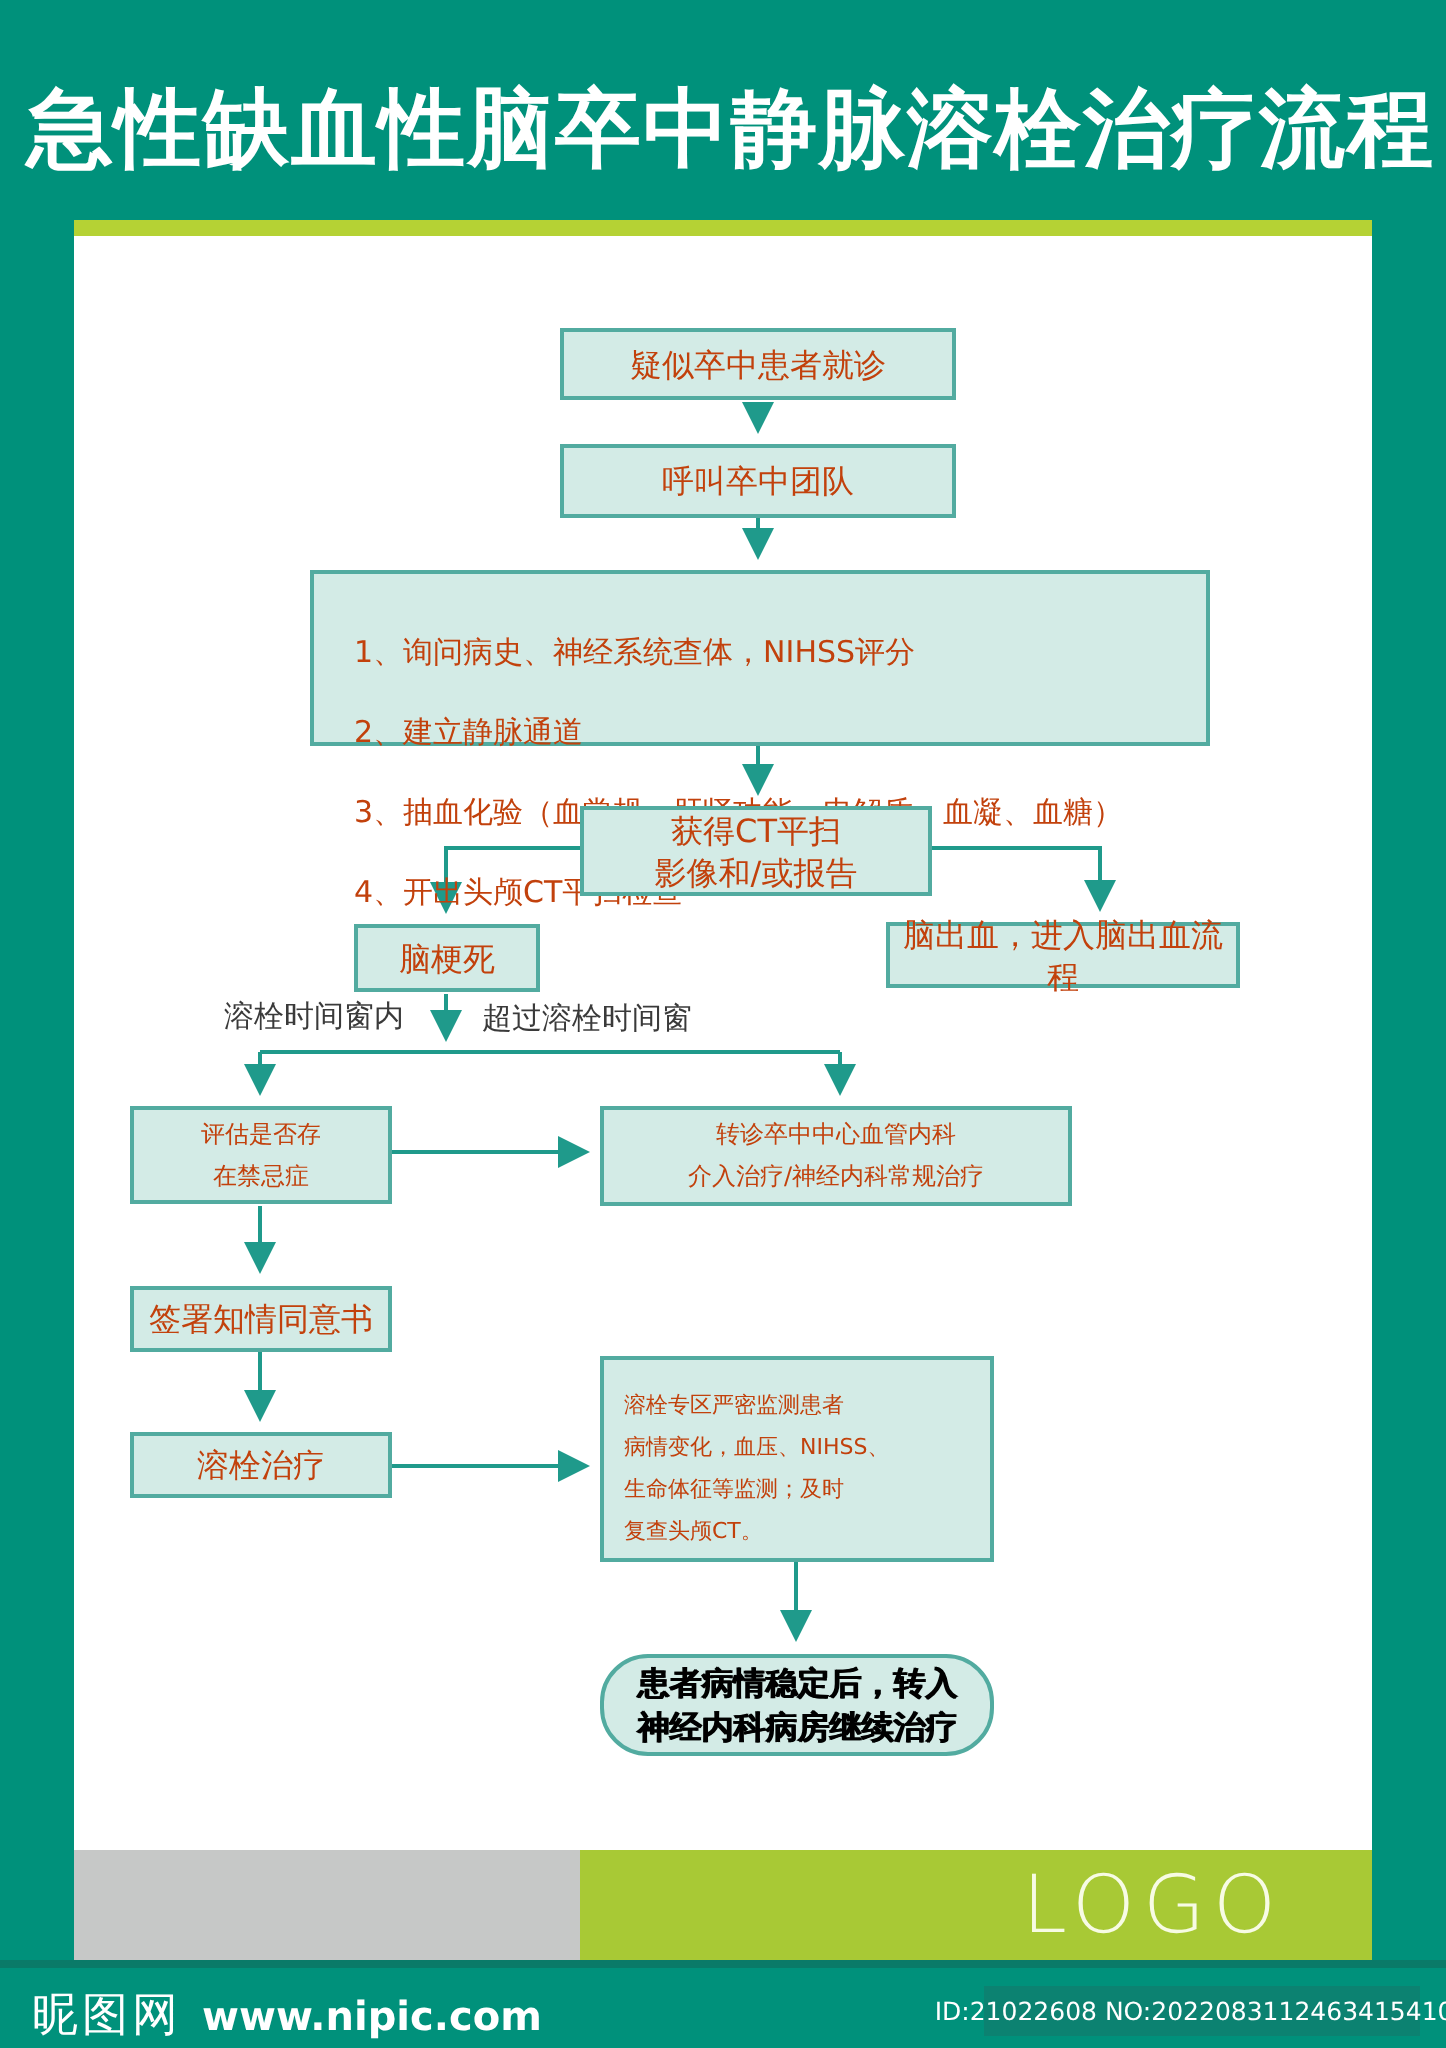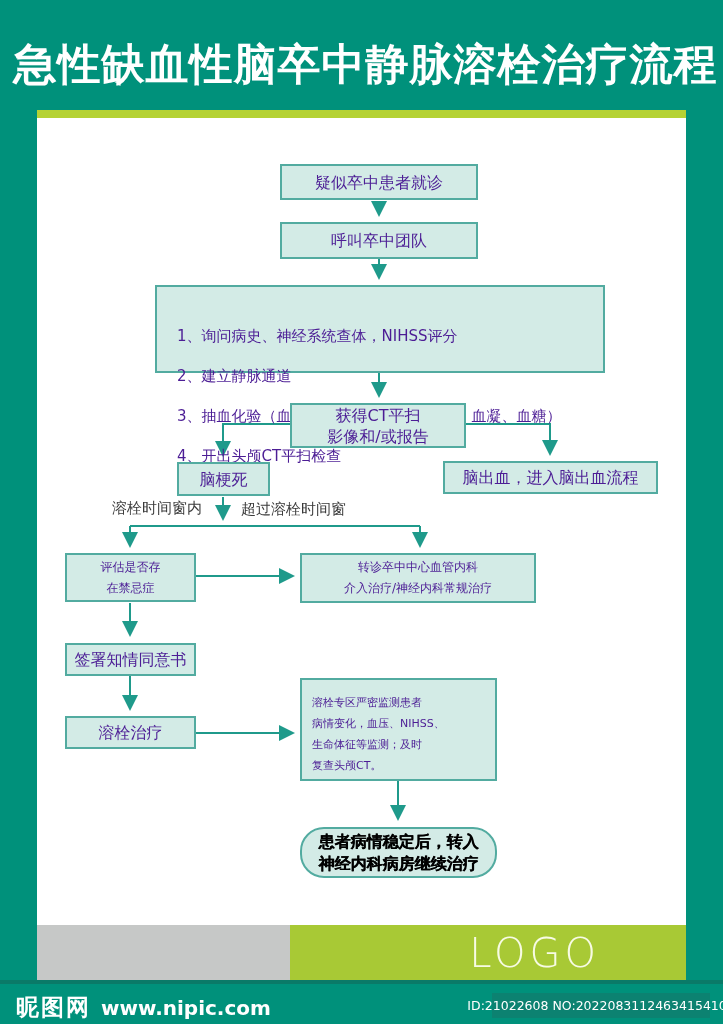--- a/index.html
+++ b/index.html
@@ -2,40 +2,40 @@
 <html><head>
 <meta charset="utf-8">
 <style>
   html,body{margin:0;padding:0;}
   body{font-family:"DejaVu Sans","Liberation Sans",sans-serif;}
   .page{position:relative;width:723px;height:1024px;background:#00917b;overflow:hidden;}
   .poster-title{position:absolute;left:4px;top:36px;width:723px;text-align:center;
     color:#ffffff;font-size:43px;font-weight:900;letter-spacing:1px;}
   .accent-bar-top{position:absolute;left:37px;top:110px;width:649px;height:8px;background:#b5d234;}
   .panel{position:absolute;left:37px;top:118px;width:649px;height:807px;background:#ffffff;}
-  .box{position:absolute;background:#d3ebe6;border:2px solid #52aba0;color:#4c1d95;
+  .box{position:absolute;background:#d3ebe6;border:2px solid #52aba0;color:#c2410c;
     display:flex;align-items:center;justify-content:center;text-align:center;
     font-size:16px;line-height:21px;white-space:pre-line;box-sizing:border-box;}
   .box.list{align-items:flex-start;justify-content:flex-start;text-align:left;
-    padding:19px 10px 0 20px;font-size:15px;line-height:20px;display:block;}
+    padding:9px 10px 0 20px;font-size:15px;line-height:20px;display:block;}
   .box.small-multiline{font-size:12px;}
   .box.monitor{align-items:flex-start;justify-content:flex-start;text-align:left;
     padding:12px 8px 0 10px;font-size:11px;line-height:21px;display:block;}
   .box.final{color:#000000;font-weight:bold;font-size:16px;line-height:22px;
     text-shadow:0.6px 0 0 #000;}
   .flow-label{position:absolute;color:#3a3a3a;font-size:15px;white-space:nowrap;}
   svg.connectors{position:absolute;left:0;top:0;width:723px;height:1024px;pointer-events:none;}
   .footer-gray{position:absolute;left:37px;top:925px;width:253px;height:55px;background:#c6c8c7;}
   .footer-green{position:absolute;left:290px;top:925px;width:396px;height:55px;background:#a8c935;
-    display:flex;align-items:center;justify-content:flex-end;padding-right:86px;box-sizing:border-box;}
+    display:flex;align-items:center;justify-content:flex-end;padding-right:44px;box-sizing:border-box;}
   .footer-logo{color:#f7fbe4;font-size:40px;font-weight:300;letter-spacing:4px;line-height:1;}
   .bottom-strip{position:absolute;left:0;top:980px;width:723px;height:44px;background:#00917b;}
   .bottom-strip-edge{position:absolute;left:0;top:980px;width:723px;height:4px;background:#0a7a68;}
   .wm-left{position:absolute;left:16px;top:992px;display:flex;align-items:center;color:#ffffff;}
-  .wm-name{font-size:23px;font-weight:bold;letter-spacing:2px;}
+  .wm-name{font-size:23px;font-weight:normal;letter-spacing:2px;}
   .wm-url{font-size:20px;font-weight:bold;margin-left:10px;}
   .wm-chip{position:absolute;left:492px;top:993px;width:218px;height:25px;background:#0c francese;
     }
   .wm-chip{position:absolute;left:492px;top:993px;width:218px;height:25px;background:#0c8271;
     color:#ffffff;font-size:12.5px;display:flex;align-items:center;justify-content:center;white-space:nowrap;}
 </style>
 </head>
 <body>
 
 <div class="page">
@@ -77,21 +77,21 @@
     <div>2、建立静脉通道</div>
     <div>3、抽血化验（血常规、肝肾功能、电解质、血凝、血糖）</div>
     <div>4、开出头颅CT平扫检查</div>
   </div>
 
   <div class="box" style="left:290px;top:403px;width:176px;height:45px;">获得CT平扫
 影像和/或报告</div>
 
   <div class="box" style="left:177px;top:462px;width:93px;height:34px;">脑梗死</div>
 
-  <div class="box" style="left:443px;top:461px;width:215px;height:33px;">脑出血，进入脑出血流程</div>
+  <div class="box" style="left:443px;top:461px;width:177px;height:33px;">脑出血，进入脑出血流程</div>
 
   <div class="flow-label" style="left:112px;top:499px;">溶栓时间窗内</div>
   <div class="flow-label" style="left:241px;top:500px;">超过溶栓时间窗</div>
 
   <div class="box small-multiline" style="left:65px;top:553px;width:131px;height:49px;">评估是否存
 在禁忌症</div>
 
   <div class="box small-multiline" style="left:300px;top:553px;width:236px;height:50px;">转诊卒中中心血管内科
 介入治疗/神经内科常规治疗</div>
 

